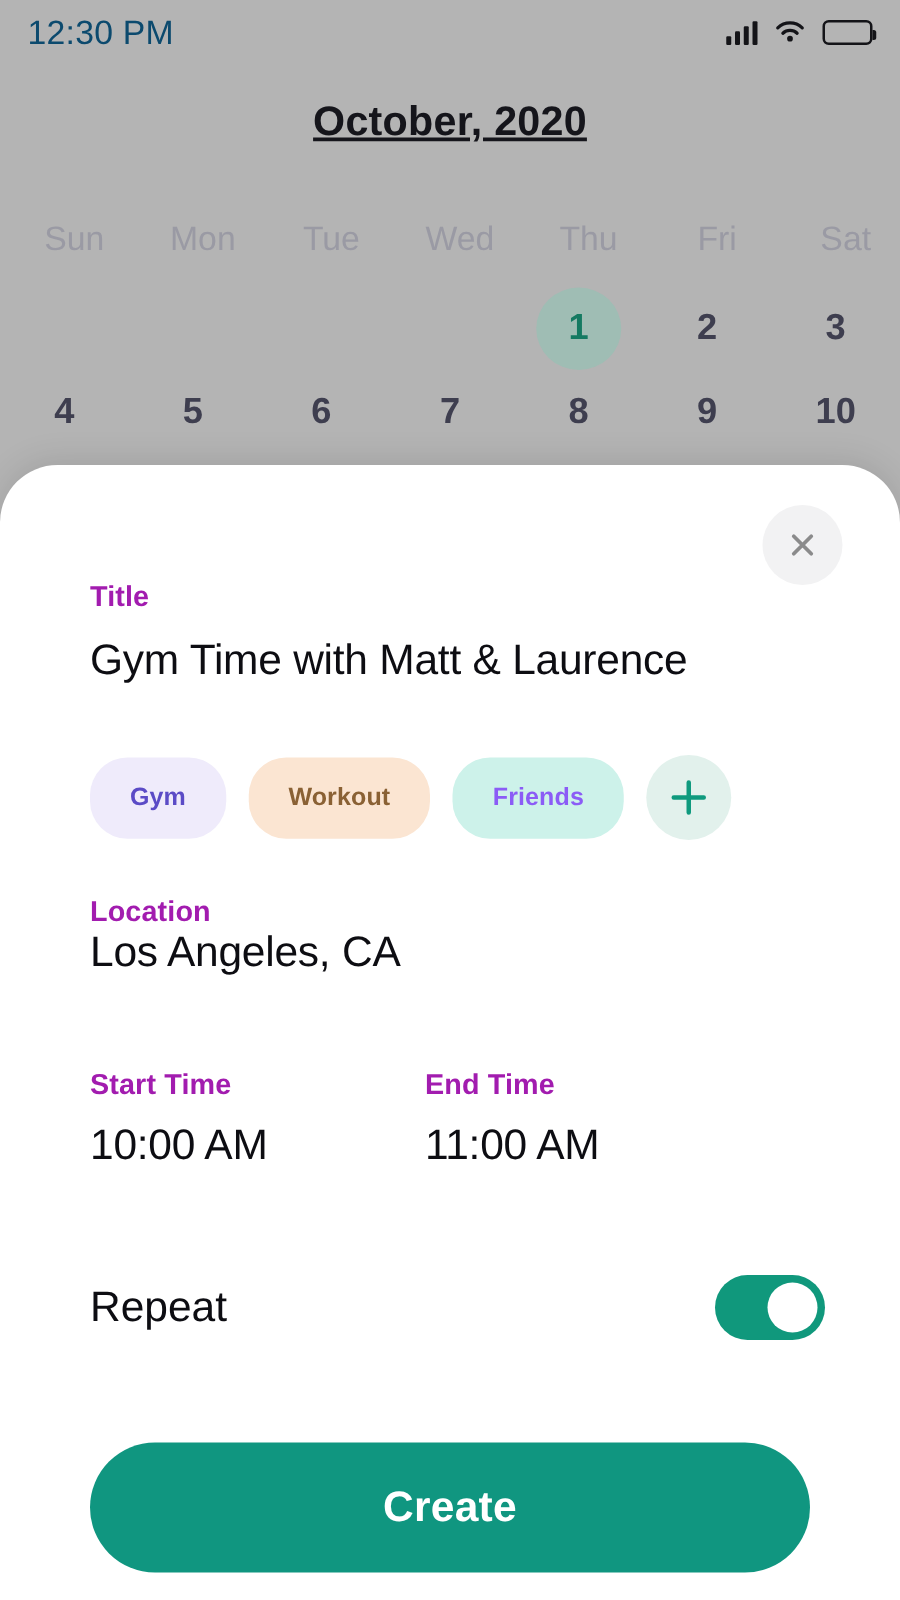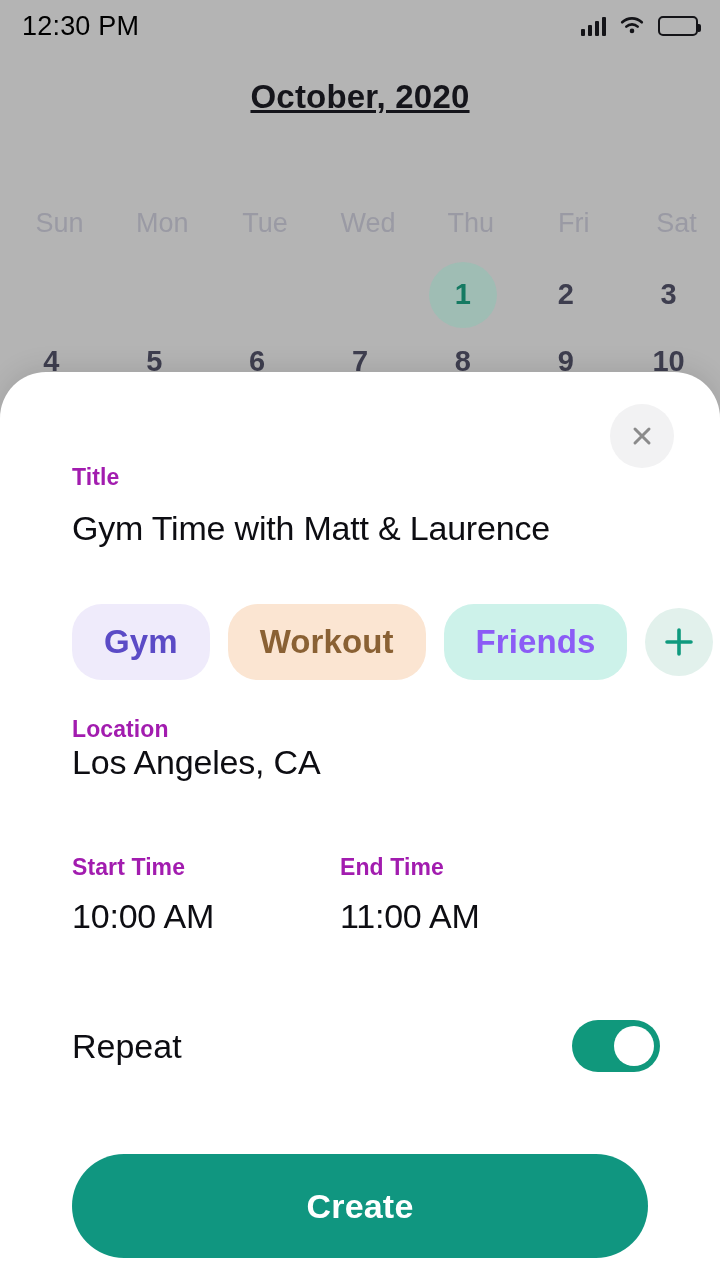--- a/index.html
+++ b/index.html
@@ -22,21 +22,21 @@
     background:#b4b4b4;
   }
 
   
   .statusbar {
     position:absolute; top:0; left:0; right:0; height:52px;
     display:flex; align-items:center; justify-content:space-between;
     padding:0 22px;
   }
   .status-time {
-    font-size:27px; font-weight:500; color:#000000;
+    font-size:27px; font-weight:500; color:#0c4a6e;
     letter-spacing:0.2px;
   }
   .status-icons { display:flex; align-items:center; gap:13px; }
   .signal { display:flex; align-items:flex-end; gap:3px; height:20px; }
   .signal i { display:block; width:4px; background:#141418; border-radius:1px; }
   .signal i:nth-child(1){ height:7px; }
   .signal i:nth-child(2){ height:11px; }
   .signal i:nth-child(3){ height:15px; }
   .signal i:nth-child(4){ height:19px; }
   .wifi { width:26px; height:20px; position:relative; }
@@ -57,21 +57,20 @@
     letter-spacing:0.2px;
     text-decoration:underline;
   }
 
   
   .cal { position:absolute; top:172px; left:0; right:0; }
   .cal-row { display:grid; grid-template-columns:repeat(7,1fr); }
   .cal-dow {
     text-align:center; font-size:27px; color:#9a9aa4; font-weight:400;
     padding:4px 0 0 16px;
-    margin-top:32px;
   }
   .cal-cell {
     height:67px; display:flex; align-items:center; justify-content:center;
     font-size:29px; font-weight:600; color:#3e3e4f;
   }
   .cal-cell.empty { color:transparent; }
   .cal-cell .daynum {
     width:68px; height:66px; border-radius:50%;
     display:flex; align-items:center; justify-content:center;
   }
@@ -111,24 +110,24 @@
 
   .title-block { position:absolute; top:92px; left:0; right:0; }
   .title-block .field-label { margin-bottom:18px; }
 
   
   .chips {
     position:absolute; top:232px; left:72px; right:50px;
     display:flex; align-items:center; gap:18px;
   }
   .chip {
-    height:76px; border-radius:30px;
+    height:65px; border-radius:30px;
     display:flex; align-items:center; justify-content:center;
     padding:16px 32px;
-    font-size:33px; font-weight:700; letter-spacing:0.1px;
+    font-size:20px; font-weight:700; letter-spacing:0.1px;
     cursor:pointer; white-space:nowrap;
   }
   .chip-add {
     width:68px; height:68px; border-radius:50%;
     background:#e2f1ec;
     display:flex; align-items:center; justify-content:center;
     cursor:pointer; flex:none;
   }
   .chip-add svg { display:block; }
 

